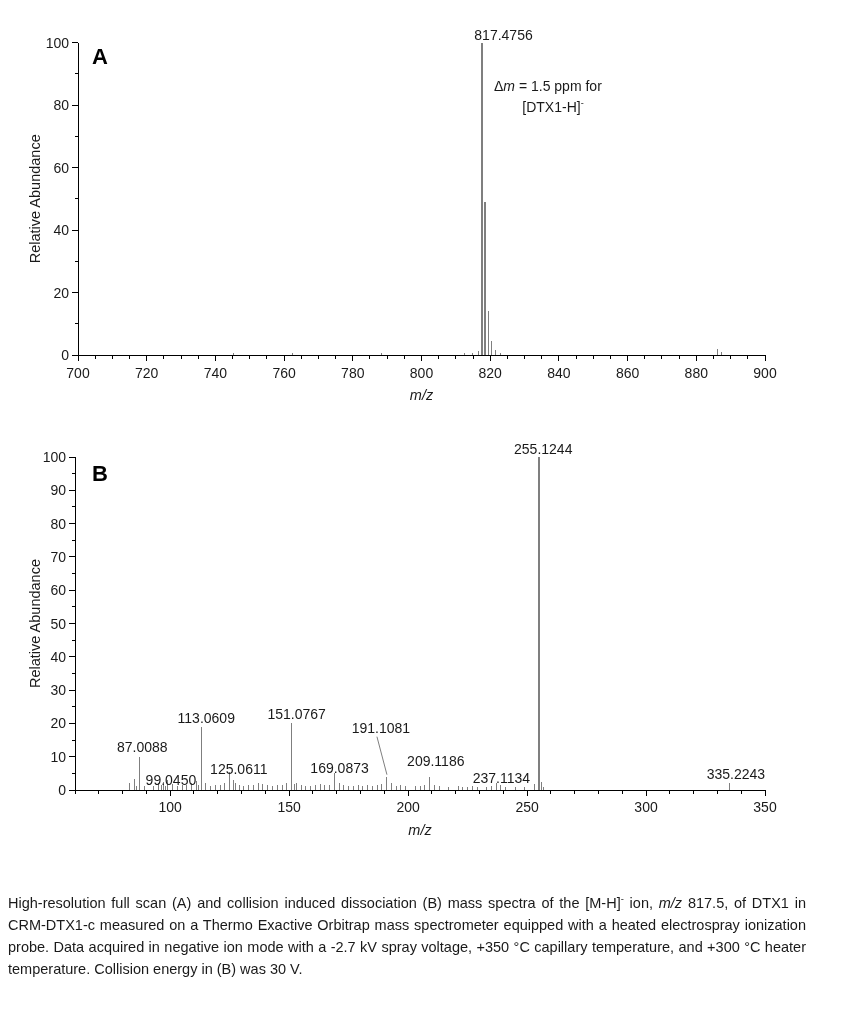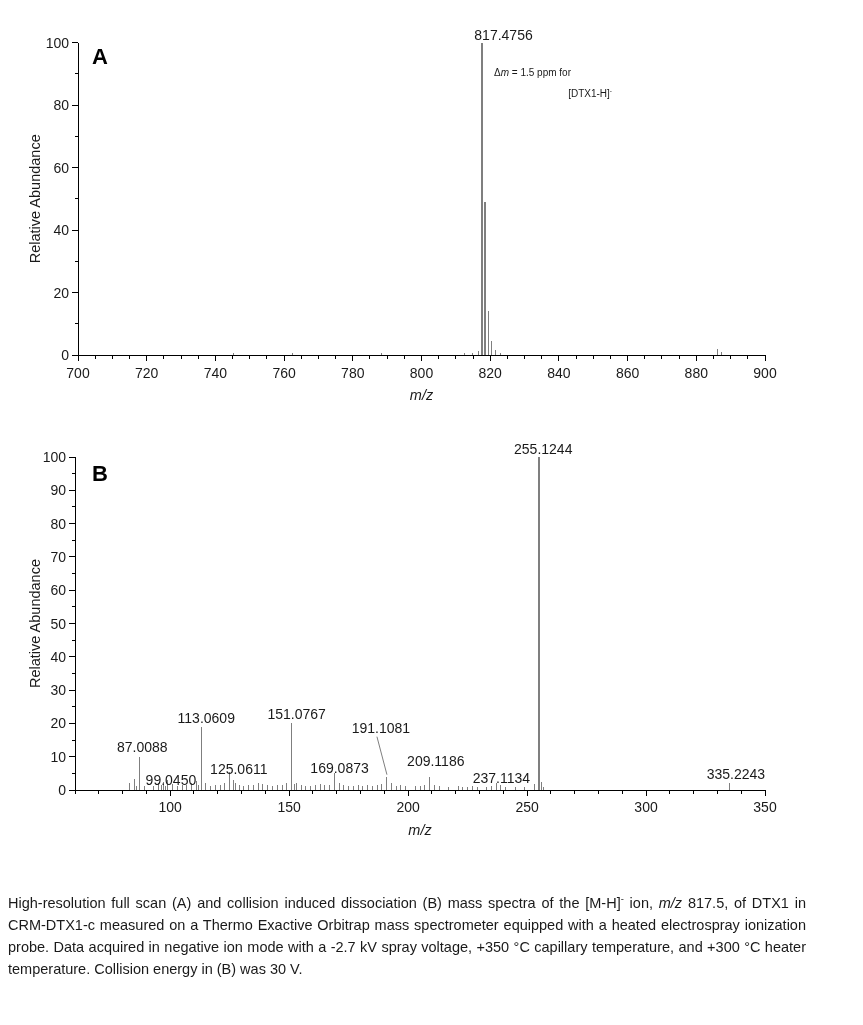--- a/index.html
+++ b/index.html
@@ -17,24 +17,24 @@
   .peak-label{font-size:14px;}
   .y-axis-title{font-size:14.5px;}
   .x-axis-title{font-size:14.5px;font-style:italic;}
   .panel-letter{
     position:absolute;left:92px;
     font-size:22px;font-weight:bold;color:#000;
   }
   #letterA{top:44px;}
   #letterB{top:461px;}
   .annotation{
-    position:absolute;left:494px;top:62px;width:118px;
-    font-size:10px;line-height:21px;white-space:nowrap;
+    position:absolute;left:494px;top:76px;width:118px;
+    font-size:14px;line-height:21px;white-space:nowrap;
   }
-  .annotation .line2{text-align:right;white-space:nowrap;}
+  .annotation .line2{text-align:center;white-space:nowrap;}
   sup{font-size:0.65em;line-height:0;vertical-align:super;}
   .caption{
     position:absolute;left:8px;top:892px;width:798px;
     display:flex;font-size:14.5px;line-height:22px;
   }
   .caption .cap-label{flex:none;width:82px;font-weight:bold;}
   .caption .cap-text{flex:1;text-align:justify;}
 </style>
 </head>
 <body>

